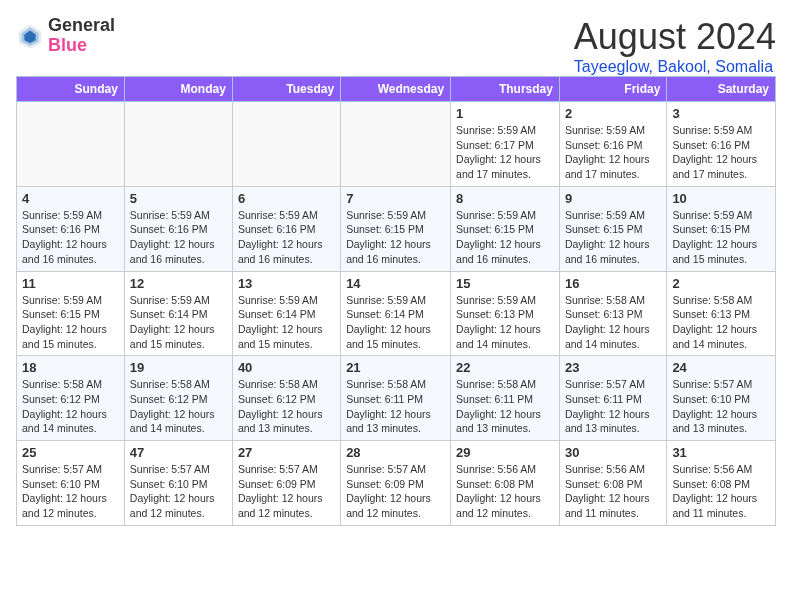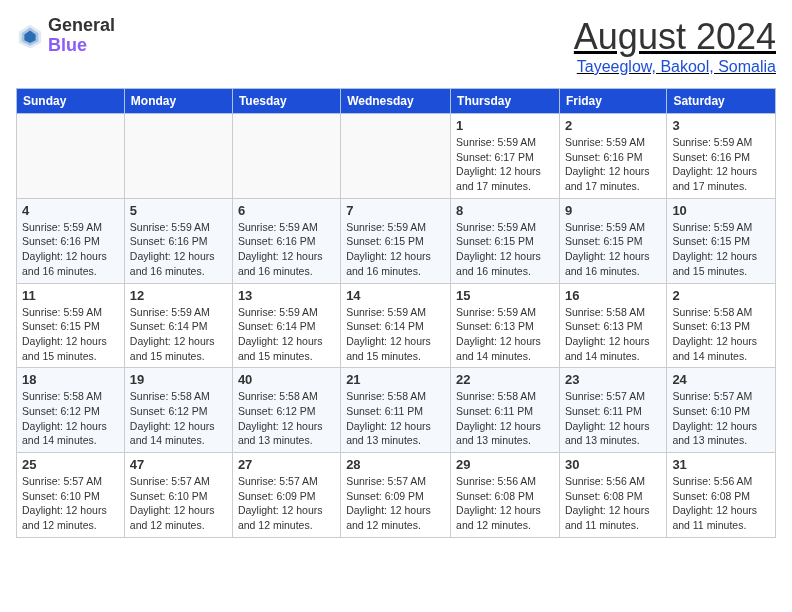--- a/index.html
+++ b/index.html
@@ -7,60 +7,58 @@
       font-family: Arial, sans-serif;
       background: #fff;
       width: 792px;
       min-height: 612px;
       padding: 16px;
     }
     .header {
       display: flex;
       justify-content: space-between;
       align-items: flex-start;
-      margin-bottom: 12px;
+      margin-bottom: 0;
     }
     .logo {
       display: flex;
       align-items: center;
       gap: 4px;
     }
     .logo-text {
       font-size: 18px;
       font-weight: bold;
       line-height: 1.1;
     }
     .logo-text .general { color: #333; }
-    .logo-text .blue { color: #8b5cf6; }
+    .logo-text .blue { color: #ec4899; }
     .logo-icon {
       width: 28px;
       height: 28px;
     }
     .title-block {
-      text-align: right;
-      text-decoration: underline;
     }
     .month-title {
       font-size: 36px;
       font-weight: normal;
       color: #333;
     }
     .location-title {
       font-size: 16px;
       color: #1d4ed8;
     }
     .calendar-table {
       width: 100%;
       border-collapse: collapse;
       font-size: 11px;
     }
     .calendar-table th {
-      background-color: #1d4ed8;
+      background-color: #8b5cf6;
       color: #fff;
-      text-align: left;
+      text-align: right;
       padding: 5px 6px;
       font-size: 12px;
       font-weight: bold;
       border: 1px solid #aac4e0;
     }
     .calendar-table td {
       border: 1px solid #ccc;
       vertical-align: top;
       padding: 4px 5px;
       width: 113px;

